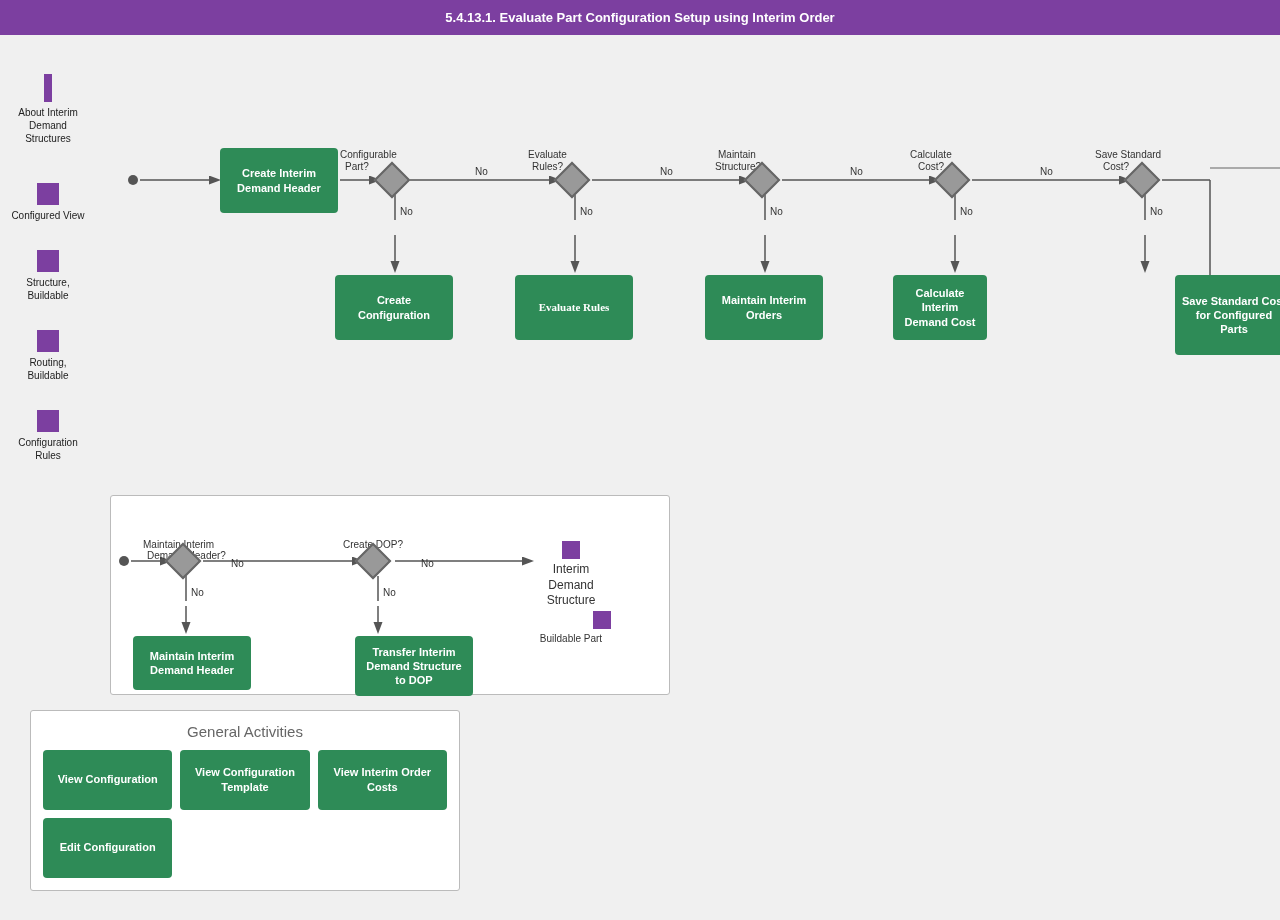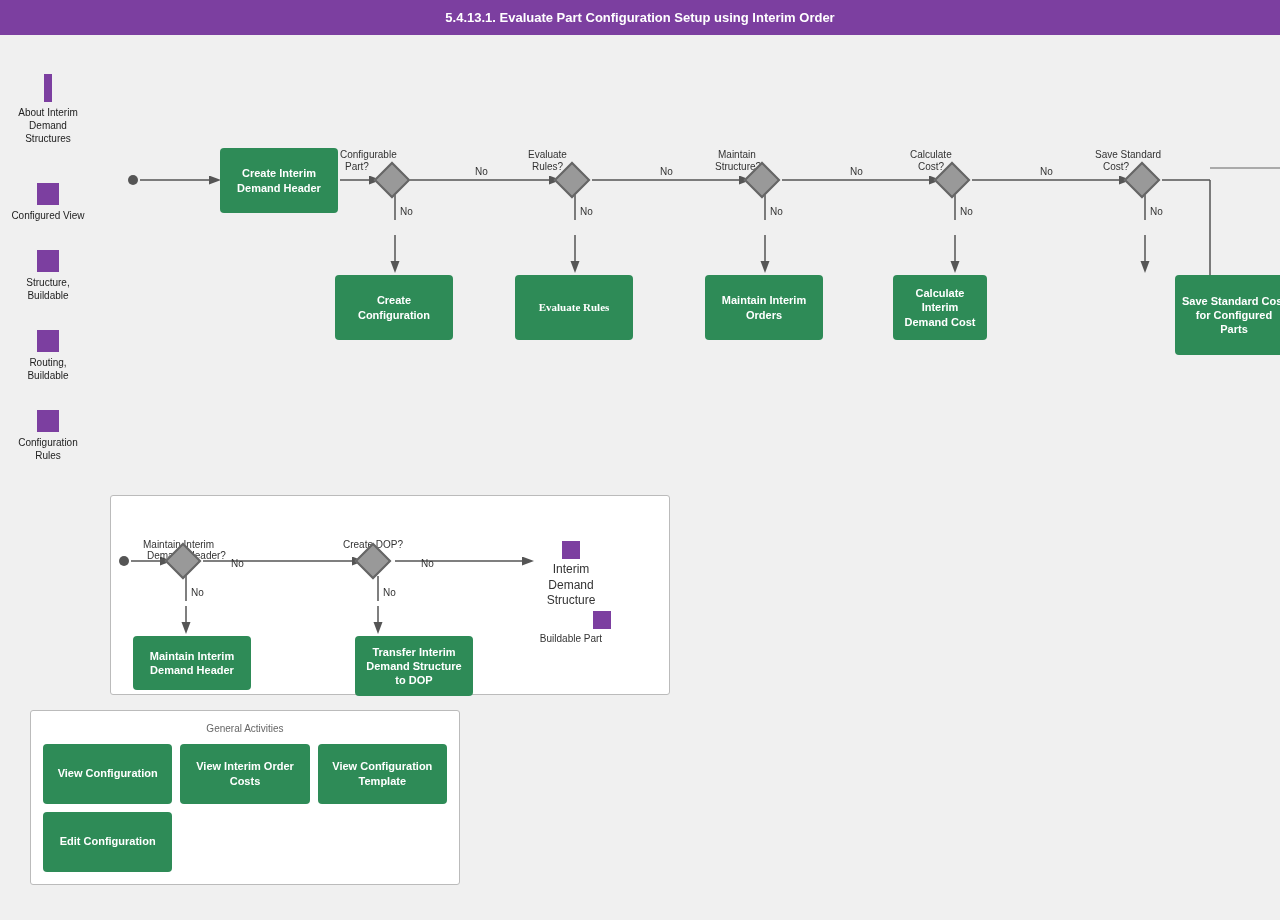--- a/index.html
+++ b/index.html
@@ -266,31 +266,31 @@
       <div style="font-size:12px;text-align:center;color:#333;width:80px;line-height:1.3;">Interim Demand Structure</div>
     </div>
 
     <div style="position:absolute;left:420px;top:115px;display:flex;flex-direction:column;align-items:flex-end;">
       <div style="width:18px;height:18px;background:#7c3fa0;margin-bottom:3px;"></div>
       <div style="font-size:10px;text-align:center;color:#333;width:80px;line-height:1.3;">Buildable Part</div>
     </div>
   </div>
 
   <div style="position:absolute;left:30px;top:675px;width:430px;border:1.5px solid #bbb;border-radius:3px;background:white;padding:12px;">
-    <div style="text-align:center;color:#666;font-size:10px;margin-bottom:10px;">General Activities</div>
+    <div style="text-align:center;color:#666;font-size:15px;margin-bottom:10px;">General Activities</div>
 
     <div style="display:grid;grid-template-columns:repeat(3,1fr);gap:8px;margin-bottom:8px;">
       <div class="gen-btn">
         <span>View Configuration</span>
       </div>
       <div class="gen-btn">
-        <span>View Interim Order Costs</span>
+        <span>View Configuration Template</span>
       </div>
       <div class="gen-btn">
-        <span>View Configuration Template</span>
+        <span>View Interim Order Costs</span>
       </div>
     </div>
 
     <div style="display:grid;grid-template-columns:repeat(3,1fr);gap:8px;">
       <div class="gen-btn">
         <span>Edit Configuration</span>
       </div>
       <div style="background:transparent;"></div>
     </div>
   </div>

